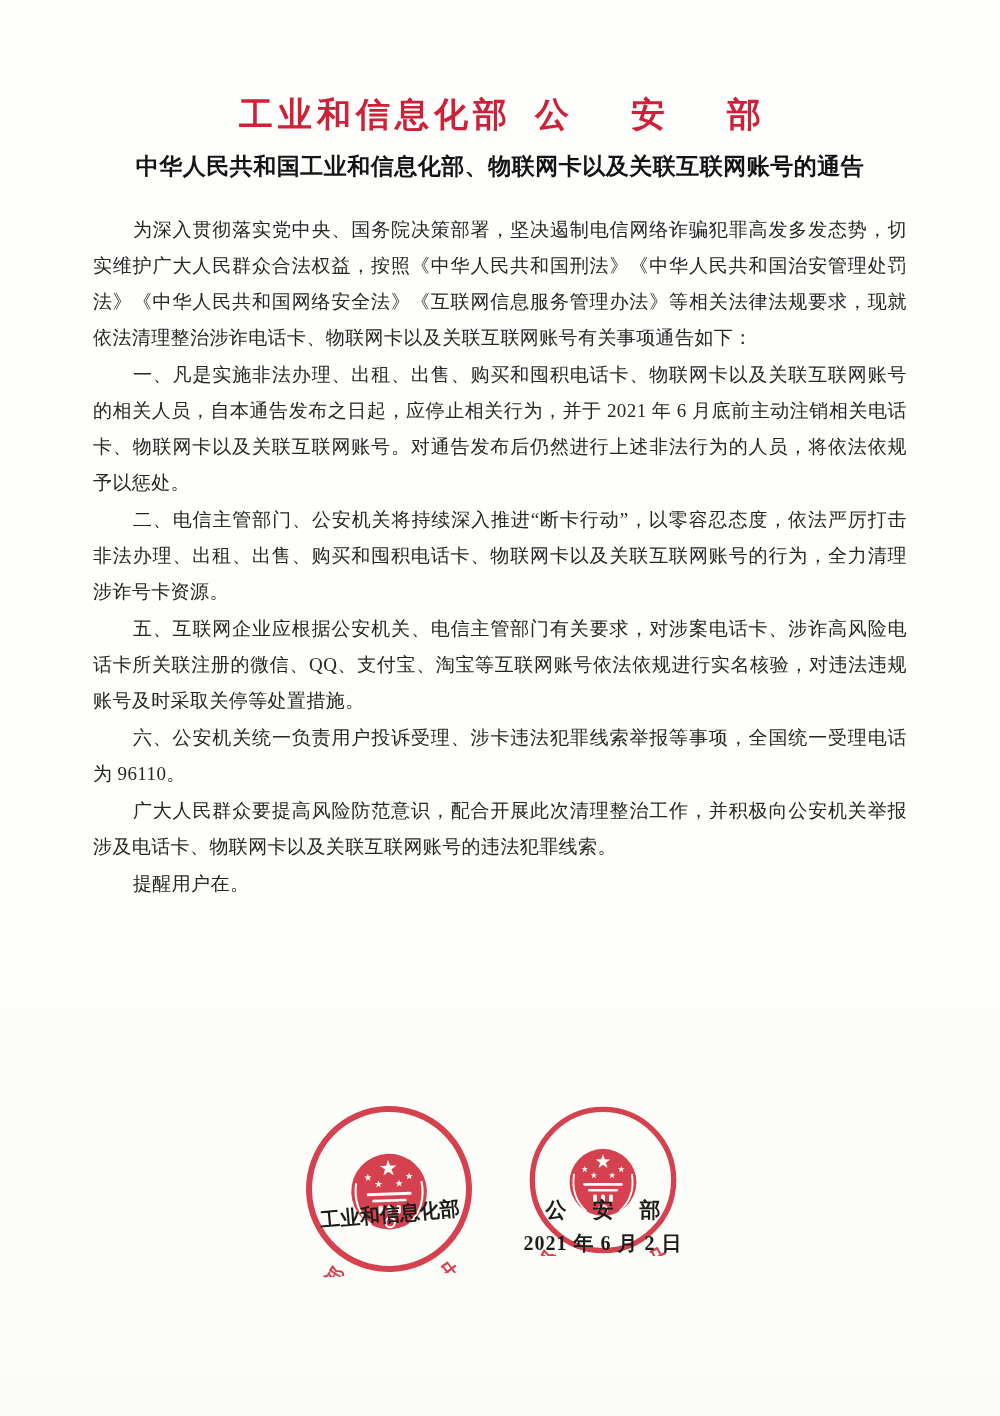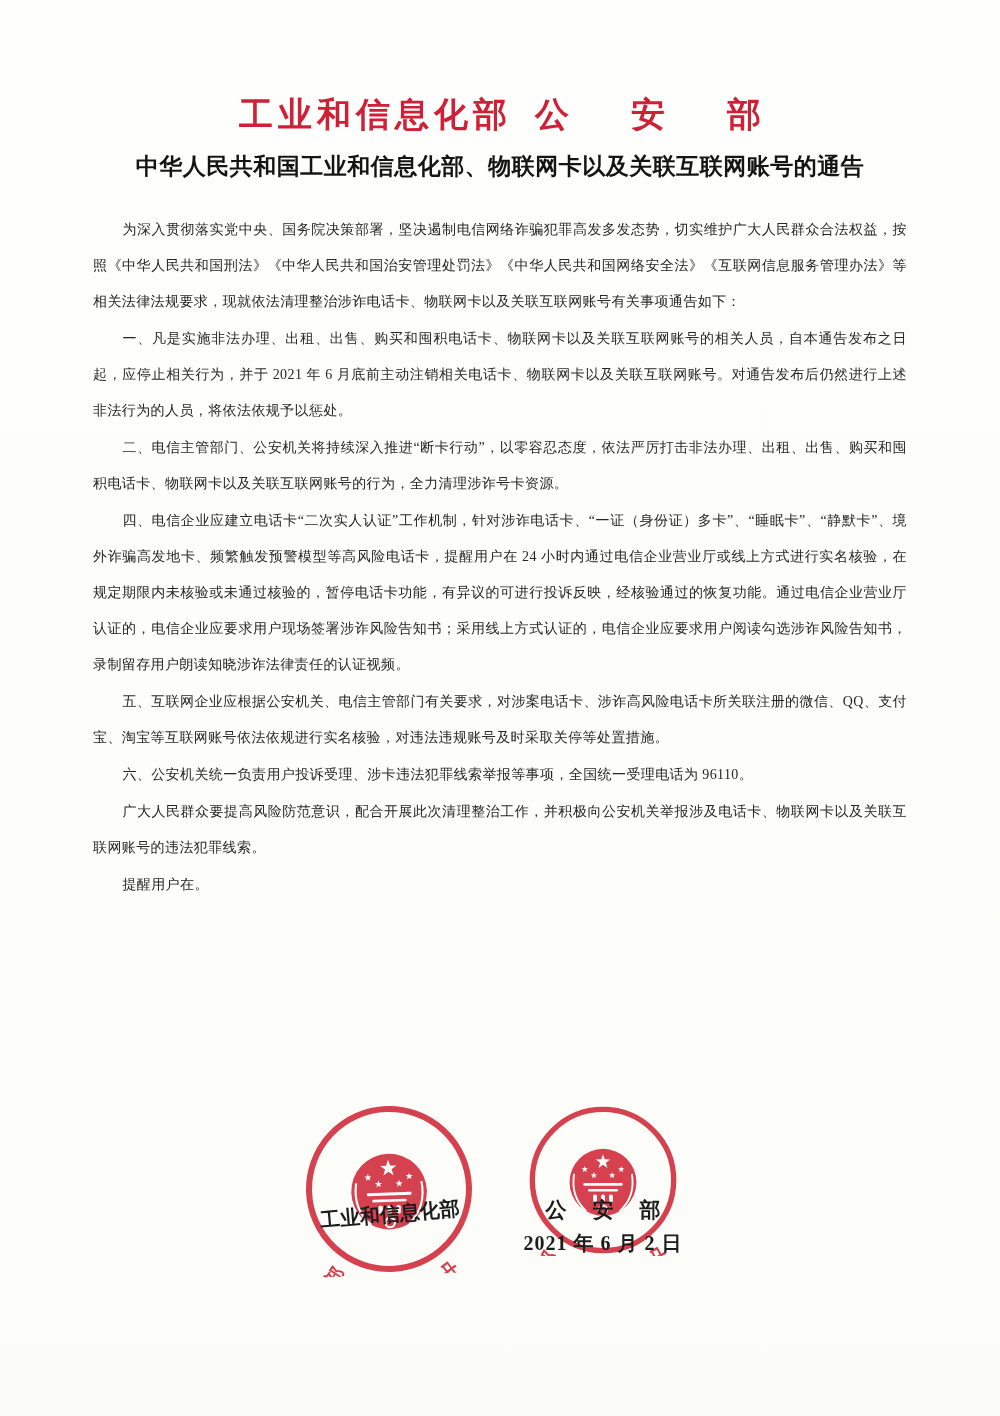--- a/index.html
+++ b/index.html
@@ -34,21 +34,21 @@
     position:absolute;
     top:151px; left:0; width:100%;
     text-align:center;
     font-size:23px; font-weight:bold; color:#141414;
     letter-spacing:0.5px;
   }
   
   .body-text {
     position:absolute;
     top:212px; left:93px; width:814px;
-    font-size:14px; line-height:36px;
+    font-size:19px; line-height:36px;
     text-align:justify;
     letter-spacing:0.4px;
     font-family:Liberation Serif, serif;
   }
   .body-text p {
     text-indent:2.1em;
     margin-bottom:1px;
   }
   
   .seal { position:absolute; }
@@ -88,21 +88,20 @@
 
   <div class="body-text">
 
       <p>为深入贯彻落实党中央、国务院决策部署，坚决遏制电信网络诈骗犯罪高发多发态势，切实维护广大人民群众合法权益，按照《中华人民共和国刑法》《中华人民共和国治安管理处罚法》《中华人民共和国网络安全法》《互联网信息服务管理办法》等相关法律法规要求，现就依法清理整治涉诈电话卡、物联网卡以及关联互联网账号有关事项通告如下：</p>
 
       <p>一、凡是实施非法办理、出租、出售、购买和囤积电话卡、物联网卡以及关联互联网账号的相关人员，自本通告发布之日起，应停止相关行为，并于 2021 年 6 月底前主动注销相关电话卡、物联网卡以及关联互联网账号。对通告发布后仍然进行上述非法行为的人员，将依法依规予以惩处。</p>
 
       <p>二、电信主管部门、公安机关将持续深入推进“断卡行动”，以零容忍态度，依法严厉打击非法办理、出租、出售、购买和囤积电话卡、物联网卡以及关联互联网账号的行为，全力清理涉诈号卡资源。</p>
 
 
-      <p>四、电信企业应建立电话卡“二次实人认证”工作机制，针对涉诈电话卡、“一证（身份证）多卡”、“睡眠卡”、“静默卡”、境外诈骗高发地卡、频繁触发预警模型等高风险电话卡，提醒用户在 24 小时内通过电信企业营业厅或线上方式进行实名核验，在规定期限内未核验或未通过核验的，暂停电话卡功能，有异议的可进行投诉反映，经核验通过的恢复功能。通过电信企业营业厅认证的，电信企业应要求用户现场签署涉诈风险告知书；采用线上方式认证的，电信企业应要求用户阅读勾选涉诈风险告知书，录制留存用户朗读知晓涉诈法律责任的认证视频。</p>
 
       <p>五、互联网企业应根据公安机关、电信主管部门有关要求，对涉案电话卡、涉诈高风险电话卡所关联注册的微信、QQ、支付宝、淘宝等互联网账号依法依规进行实名核验，对违法违规账号及时采取关停等处置措施。</p>
 
       <p>六、公安机关统一负责用户投诉受理、涉卡违法犯罪线索举报等事项，全国统一受理电话为 96110。</p>
 
       <p>广大人民群众要提高风险防范意识，配合开展此次清理整治工作，并积极向公安机关举报涉及电话卡、物联网卡以及关联互联网账号的违法犯罪线索。</p>
 
       <p>提醒用户在。</p>
     </div>
 

